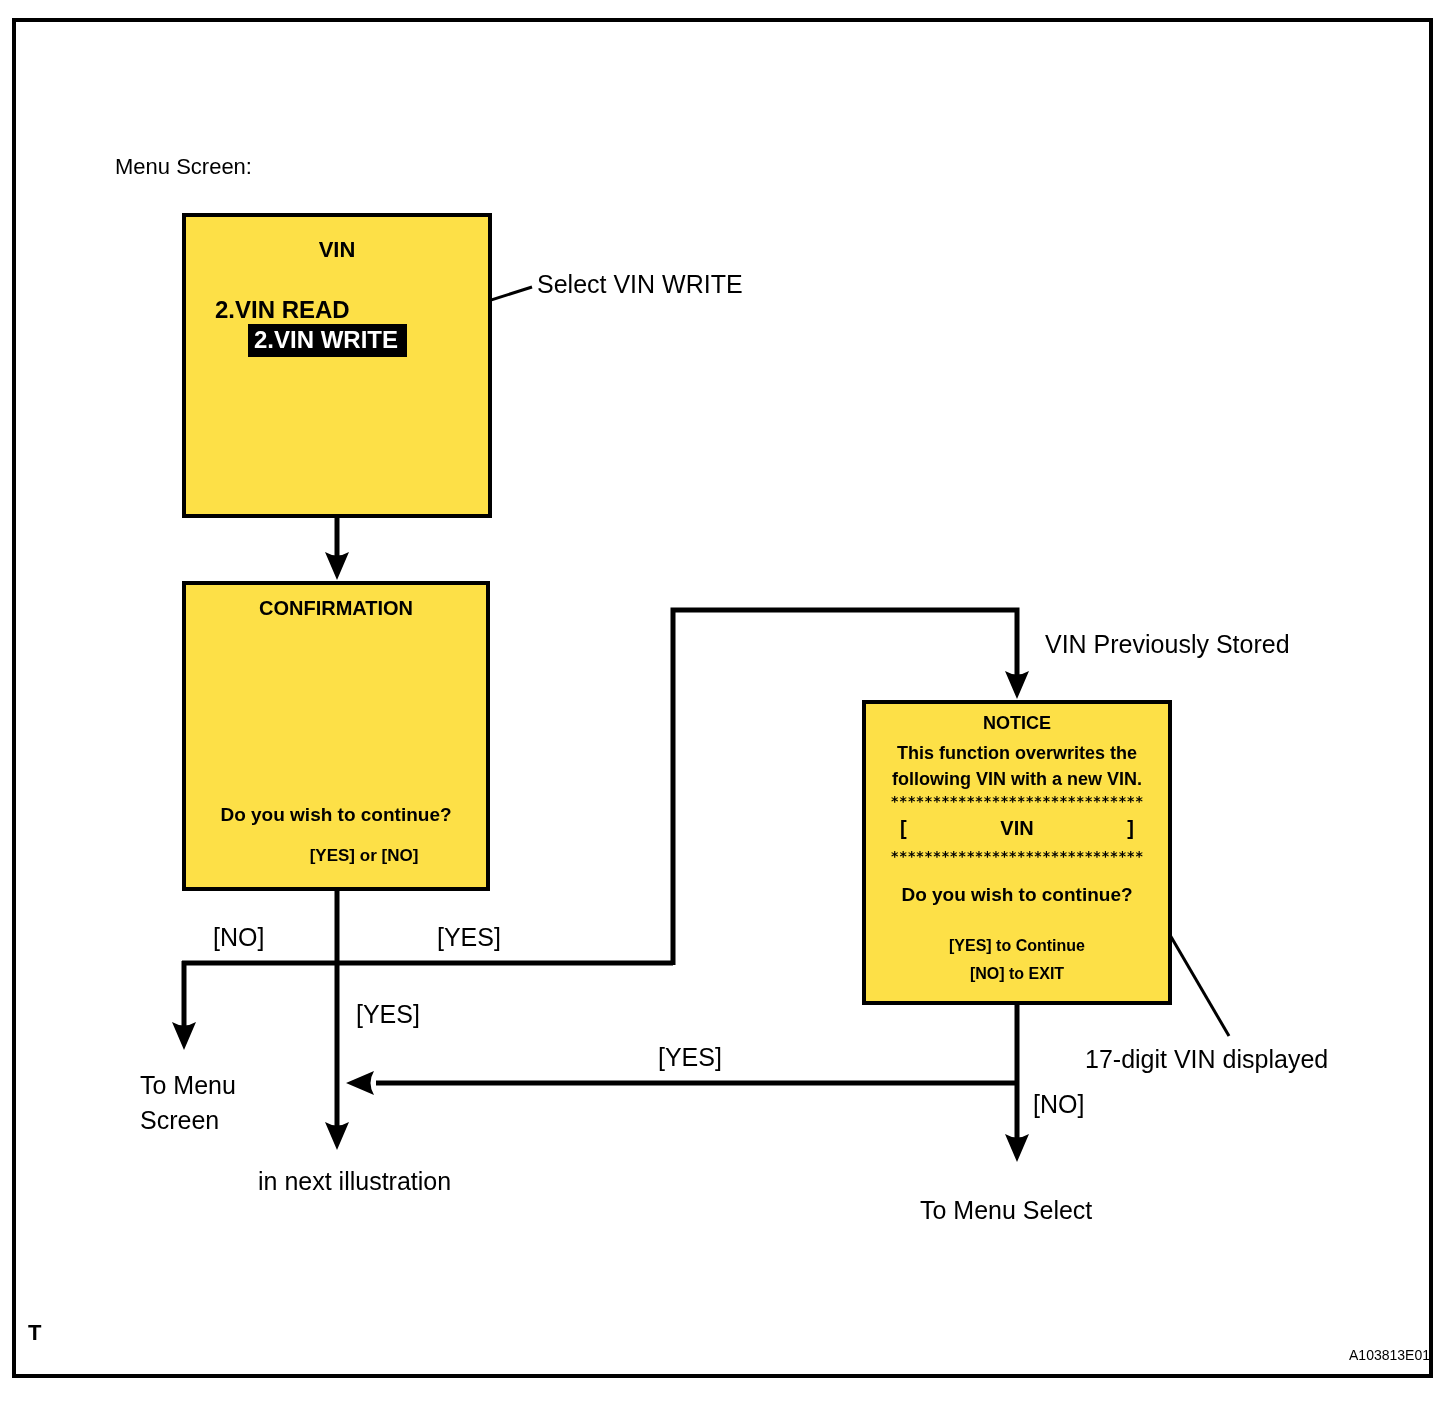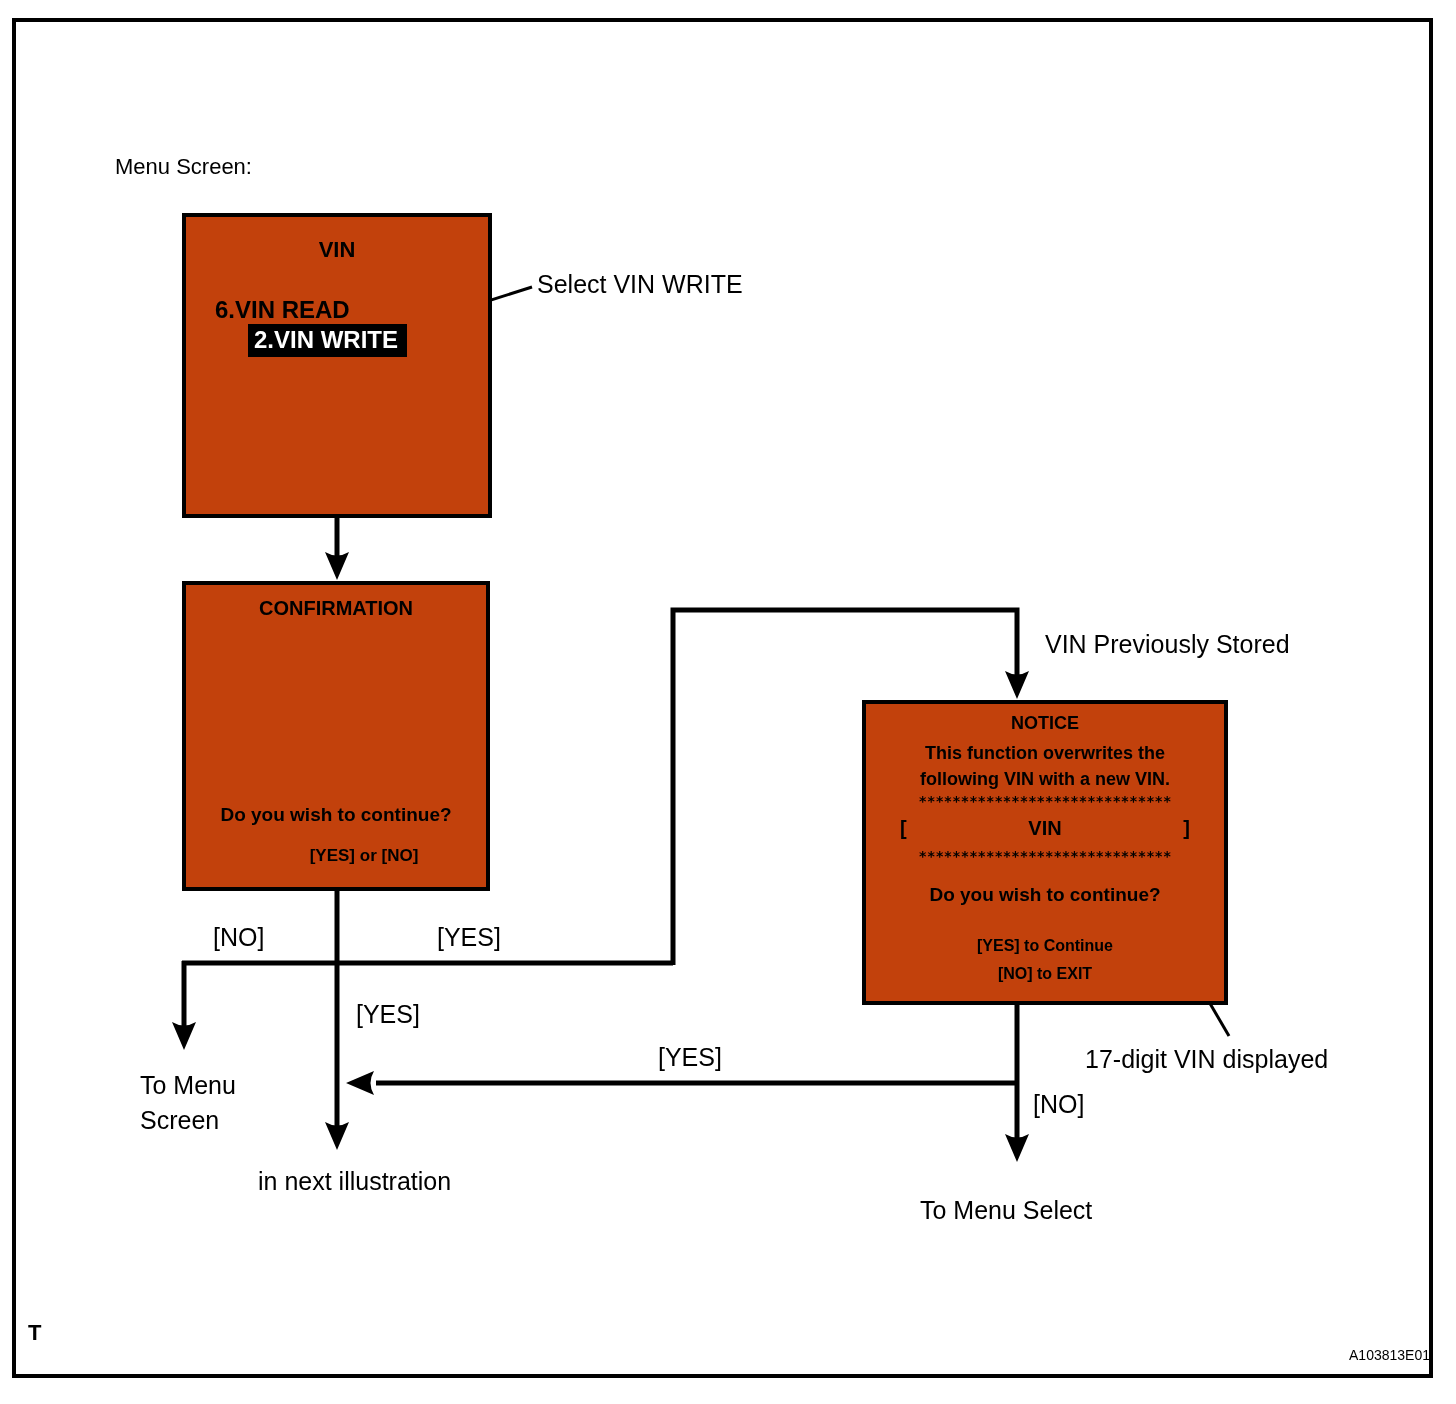--- a/index.html
+++ b/index.html
@@ -6,21 +6,21 @@
   #stage{
     position:relative;width:1456px;height:1404px;background:#ffffff;
     font-family:"Liberation Sans", sans-serif;color:#000;overflow:hidden;
   }
   .abs{position:absolute;}
   #frame{
     position:absolute;left:12px;top:18px;width:1421px;height:1360px;
     border:4px solid #000;box-sizing:border-box;
   }
   .flowbox{
-    position:absolute;border:4px solid #000;background:#c2410c;box-sizing:border-box;
+    position:absolute;border:4px solid #000;background:#fde047;box-sizing:border-box;
   }
   .flowbox .inner{position:absolute;left:0;top:0;right:0;bottom:0;}
   .ctext{position:absolute;left:0;width:100%;text-align:center;}
   .b{font-weight:bold;}
   .ann{position:absolute;font-size:25px;white-space:nowrap;}
   svg#connectors{position:absolute;left:0;top:0;pointer-events:none;}
   .stars{
     font-family:"DejaVu Sans Mono", monospace;font-weight:bold;font-size:14px;
     line-height:14px;letter-spacing:0;white-space:nowrap;
   }
@@ -62,38 +62,38 @@
       <path d="M1005,1134 L1017,1162 L1029,1134 Q1017,1141 1005,1134 Z"></path>
       <path d="M374,1071 L346,1083 L374,1095 Q367,1083 374,1071 Z"></path>
     </g>
   </svg>
 
   <div class="abs" style="left:115px;top:154px;font-size:22px;">Menu Screen:</div>
 
   <div class="flowbox" style="left:182px;top:213px;width:310px;height:305px;">
     <div class="inner">
       <div class="ctext b" style="top:20px;font-size:22px;">VIN</div>
-      <div class="abs b" style="left:29px;top:79px;font-size:24px;">6.VIN READ</div>
+      <div class="abs b" style="left:29px;top:79px;font-size:24px;">2.VIN READ</div>
       <div class="abs" style="left:21px;top:107px;padding-left:41px;">
         <span class="hl b" style="font-size:24px;">2.VIN WRITE</span>
       </div>
     </div>
   </div>
 
   <div class="ann" style="left:537px;top:270px;">Select VIN WRITE</div>
 
   <div class="flowbox" style="left:182px;top:581px;width:308px;height:310px;">
     <div class="inner">
       <div class="ctext b" style="top:12px;font-size:20px;">CONFIRMATION</div>
       <div class="ctext b" style="top:219px;font-size:19px;">Do you wish to continue?</div>
       <div class="ctext b" style="top:261px;font-size:17px;padding-left:28px;">[YES] or [NO]</div>
     </div>
   </div>
 
-  <div class="flowbox" style="left:862px;top:700px;width:366px;height:305px;">
+  <div class="flowbox" style="left:862px;top:700px;width:310px;height:305px;">
     <div class="inner">
       <div class="ctext b" style="top:9px;font-size:18px;">NOTICE</div>
       <div class="ctext b" style="top:36px;font-size:18px;line-height:26px;">
         <div>This function overwrites the</div>
         <div>following VIN with a new VIN.</div>
       </div>
       <div class="ctext stars" style="top:90px;">******************************</div>
       <div class="vinrow" style="top:113px;">
         <span>[</span>
         <span>VIN</span>

